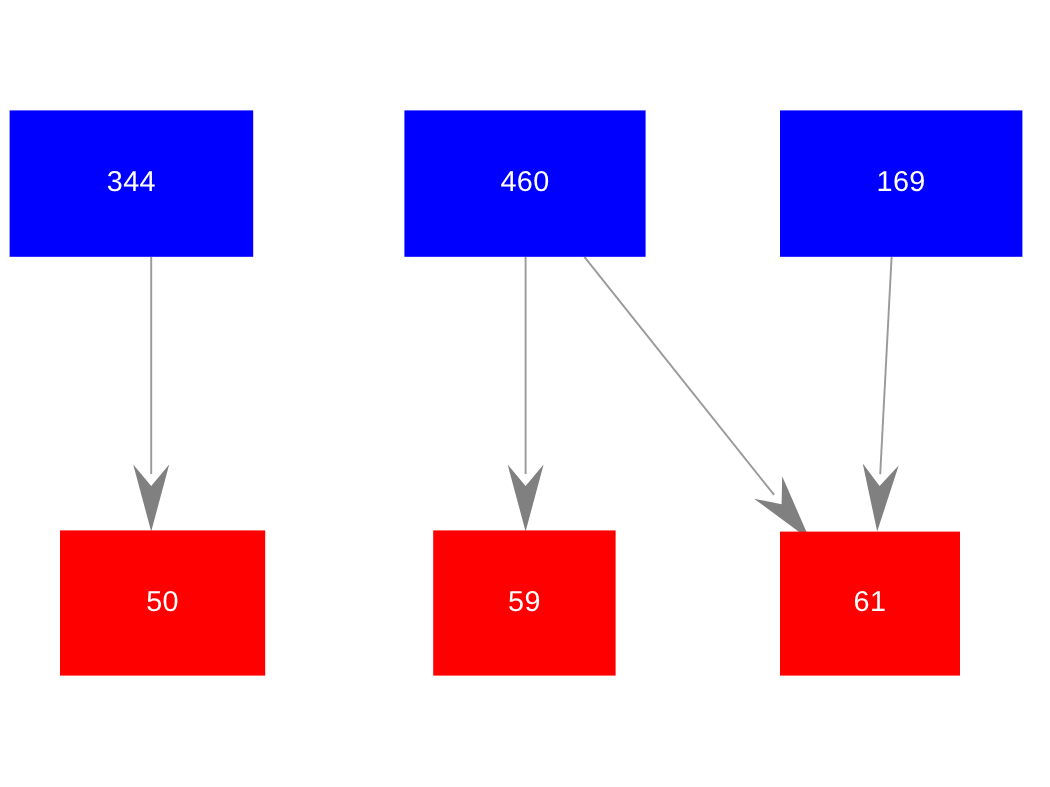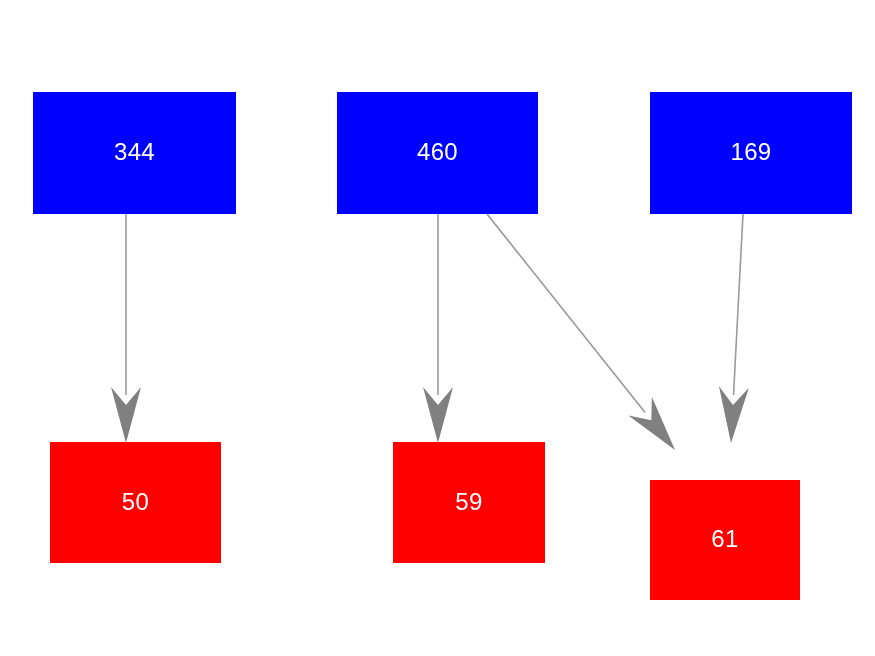--- a/index.html
+++ b/index.html
@@ -63,33 +63,33 @@
         <line x1="487" y1="214" x2="645.09230368668" y2="412.45629611732176" stroke="#9a9a9a" stroke-width="1.6"></line>
         <polygon points="675,450 628.3752801711231,415.54516723478787 651.323073751955,420.27790109287974 651.840095097797,396.85285703896295" fill="#808080"></polygon>
       </g>
       <g>
         <line x1="743" y1="214" x2="733.5118375256101" y2="395.06576721960664" stroke="#9a9a9a" stroke-width="1.6"></line>
         <polygon points="731,443 718.9510293693389,386.29177919612124 732.988538041108,405.0520657155219 748.9099248570848,387.86167764962755" fill="#808080"></polygon>
       </g>
     </svg>
 
   <div id="node-layer">
-      <div class="node" style="left: 33px; top: 92px; width: 203px; height: 122px; background: rgb(0, 0, 255);">
+      <div class="node" style="left: 8px; top: 92px; width: 203px; height: 122px; background: rgb(0, 0, 255);">
         <span class="node-label">344</span>
       </div>
       <div class="node" style="left: 337px; top: 92px; width: 201px; height: 122px; background: rgb(0, 0, 255);">
         <span class="node-label">460</span>
       </div>
       <div class="node" style="left: 650px; top: 92px; width: 202px; height: 122px; background: rgb(0, 0, 255);">
         <span class="node-label">169</span>
       </div>
       <div class="node" style="left: 50px; top: 442px; width: 171px; height: 121px; background: rgb(255, 0, 0);">
         <span class="node-label">50</span>
       </div>
-      <div class="node" style="left: 361px; top: 442px; width: 152px; height: 121px; background: rgb(255, 0, 0); margin-left: 32px;">
+      <div class="node" style="left: 361px; top: 442px; width: 152px; height: 121px; background: rgb(255, 0, 0);">
         <span class="node-label">59</span>
       </div>
-      <div class="node" style="left: 650px; top: 443px; width: 150px; height: 120px; background: rgb(255, 0, 0); margin-top: 37px;">
+      <div class="node" style="left: 650px; top: 443px; width: 150px; height: 120px; background: rgb(255, 0, 0);">
         <span class="node-label">61</span>
       </div>
     </div>
 
 </div>
 
 </body></html>

